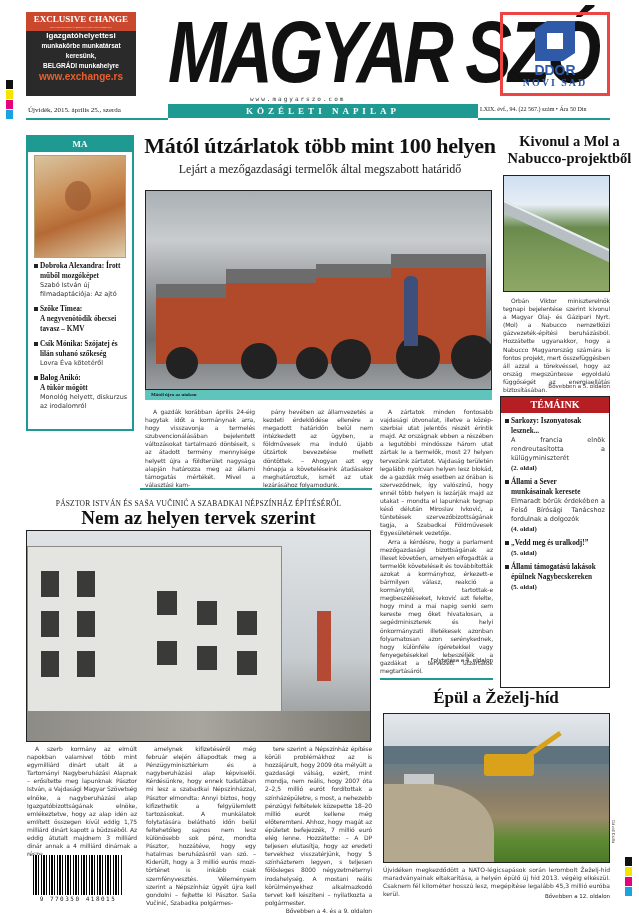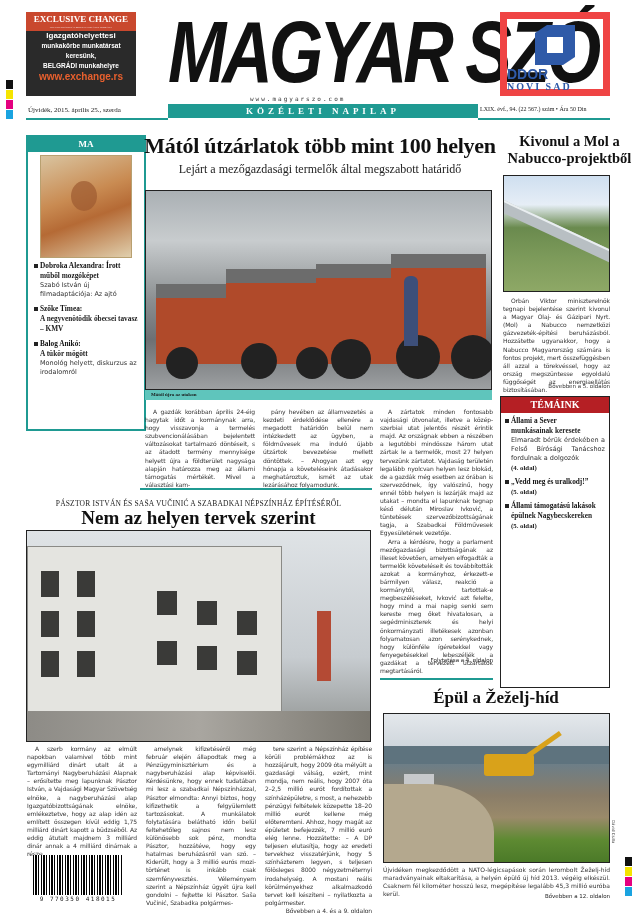--- a/index.html
+++ b/index.html
@@ -16,27 +16,27 @@
 #ad-left .l{font-family:"Liberation Sans",sans-serif;font-weight:bold;font-size:6.5px;line-height:10px}
 #ad-left .l1{font-size:8px}
 #ad-left .url{color:#e8602e;font-size:10px;font-weight:bold;font-family:"Liberation Sans",sans-serif}
 #masthead{left:168px;top:12px;width:310px;height:88px;font-family:"Liberation Sans",sans-serif;font-weight:bold;font-style:italic;font-size:70px;letter-spacing:-4px;transform:scaleY(1.25);transform-origin:top left;color:#111;line-height:64px;white-space:nowrap}
 #site{left:250px;top:95px;font-size:6px;letter-spacing:2px;color:#333;font-family:"DejaVu Sans Mono",monospace}
 #tagline-bar{left:168px;top:104px;width:310px;height:14px;color:#fff;font-size:9px;font-weight:bold;letter-spacing:4px;text-align:center;line-height:14px}
 #date{left:28px;top:106px;font-size:7px;color:#222}
 #edition{left:480px;top:106px;font-size:6px;color:#222;white-space:nowrap}
 #rule-left{left:26px;top:118px;width:142px;height:2px}
 #rule-right{left:478px;top:118px;width:132px;height:2px}
-#ad-right{left:500px;top:12px;width:110px;height:84px;border:7px solid #ef4444;padding-top:6px}
+#ad-right{left:500px;top:12px;width:110px;height:84px;border:3px solid #ef4444;text-align:center;padding-top:6px}
 #ddor-logo{width:40px;height:40px;margin:0 auto;background:#2f5aa8;clip-path:polygon(0 20%,30% 0,100% 0,100% 80%,70% 100%,0 100%);position:relative}
 #ddor-logo::after{content:"";position:absolute;left:12px;top:12px;width:16px;height:16px;background:#fff}
 #ddor-text{color:#2f5aa8;font-family:"Liberation Sans",sans-serif;font-weight:bold;font-size:14px;line-height:14px;margin-top:2px}
 #ddor-sub{color:#2f5aa8;font-family:Liberation Serif, serif;font-weight:bold;font-size:10px;letter-spacing:2px}
 
-#ma-box{left:26px;top:135px;width:120px;height:296px;border:2px solid #1f9a92}
+#ma-box{left:26px;top:135px;width:108px;height:296px;border:2px solid #1f9a92}
 #ma-head{height:15px;color:#fff;font-weight:bold;font-size:9px;text-align:center;line-height:15px}
 #ma-img{margin:3px auto 0;width:92px;height:103px;background:linear-gradient(160deg,#d9c4a0,#c98b52 40%,#b56a35 60%,#e0cfad);border:1px solid #b8a070;position:relative}
 #ma-img::after{content:"";position:absolute;left:30px;top:25px;width:26px;height:30px;border-radius:50%;background:#9c5a30;opacity:.7}
 .ma-item{padding:3px 4px 2px 6px}
 .ma-item .t{font-size:7.3px;font-weight:bold;line-height:10px;color:#111}
 .ma-item .t2{font-size:7.3px;font-weight:bold;line-height:10px;padding-left:6px}
 .ma-item .s{font-size:6.5px;line-height:9px;padding-left:6px;font-family:"DejaVu Sans",sans-serif;color:#333}
 .sq{display:inline-block;width:4px;height:4px;background:#222;margin-right:2px;vertical-align:middle}
 
 #main-head{left:140px;top:133px;width:360px;text-align:center;font-size:22px;font-weight:bold;color:#111;letter-spacing:-0.3px}
@@ -129,20 +129,25 @@
   <div id="ma-head" class="teal">MA</div>
   <div id="ma-img"></div>
   <div class="ma-item">
     <div class="t"><span class="sq"></span><span>Dobroka Alexandra: Írott</span></div>
     <div class="t2">műből mozgóképet</div>
     <div class="s">Szabó István új filmadaptációja: Az ajtó</div>
   </div>
   <div class="ma-item">
     <div class="t"><span class="sq"></span><span>Szőke Tímea:</span></div>
     <div class="t2">A negyvenötödik óbecsei tavasz – KMV</div>
+  </div>
+  <div class="ma-item">
+    <div class="t"><span class="sq"></span><span>Csík Mónika: Szójatej és</span></div>
+    <div class="t2">lilán suhanó szőkeség</div>
+    <div class="s">Lovra Éva kötetéről</div>
   </div>
   <div class="ma-item">
     <div class="t"><span class="sq"></span><span>Balog Anikó:</span></div>
     <div class="t2">A tükör mögött</div>
     <div class="s">Monológ helyett, diskurzus az irodalomról</div>
   </div>
 </div>
 
 <div id="main-head" class="abs">Mától útzárlatok több mint 100 helyen</div>
 <div id="main-sub" class="abs">Lejárt a mezőgazdasági termelők által megszabott határidő</div>
@@ -213,20 +218,26 @@
     <div class="pipe"></div>
   </div>
 <div id="mol-text" class="abs body-text">
     <p>Orbán Viktor miniszterelnök tegnapi bejelentése szerint kivonul a Magyar Olaj- és Gázipari Nyrt. (Mol) a Nabucco nemzetközi gázvezeték-építési beruházásból. Hozzátette ugyanakkor, hogy a Nabucco Magyarország számára is fontos projekt, mert összefüggésben áll azzal a törekvéssel, hogy az ország megszüntesse egyoldalú függőségét az energiaellátás biztosításában.</p>
   </div>
 <div id="mol-more" class="abs">Bővebben a 5. oldalon</div>
 
 <div id="temaink" class="abs">
   <div id="temaink-head">TÉMÁINK</div>
   <div class="tm-item">
+    <div class="t"><span class="sq"></span><span>Sarkozy: Iszonyatosak</span></div>
+    <div class="t2">lesznek...</div>
+    <div class="s">A francia elnök rendreutasította a külügyminiszterét</div>
+    <div class="p">(2. oldal)</div>
+  </div>
+  <div class="tm-item">
     <div class="t"><span class="sq"></span><span>Állami a Sever</span></div>
     <div class="t2">munkásainak keresete</div>
     <div class="s">Elmaradt bérük érdekében a Felső Bírósági Tanácshoz fordulnak a dolgozók</div>
     <div class="p">(4. oldal)</div>
   </div>
   <div class="tm-item">
     <div class="t"><span class="sq"></span><span>„Vedd meg és uralkodj!”</span></div>
     <div class="p">(5. oldal)</div>
   </div>
   <div class="tm-item">

